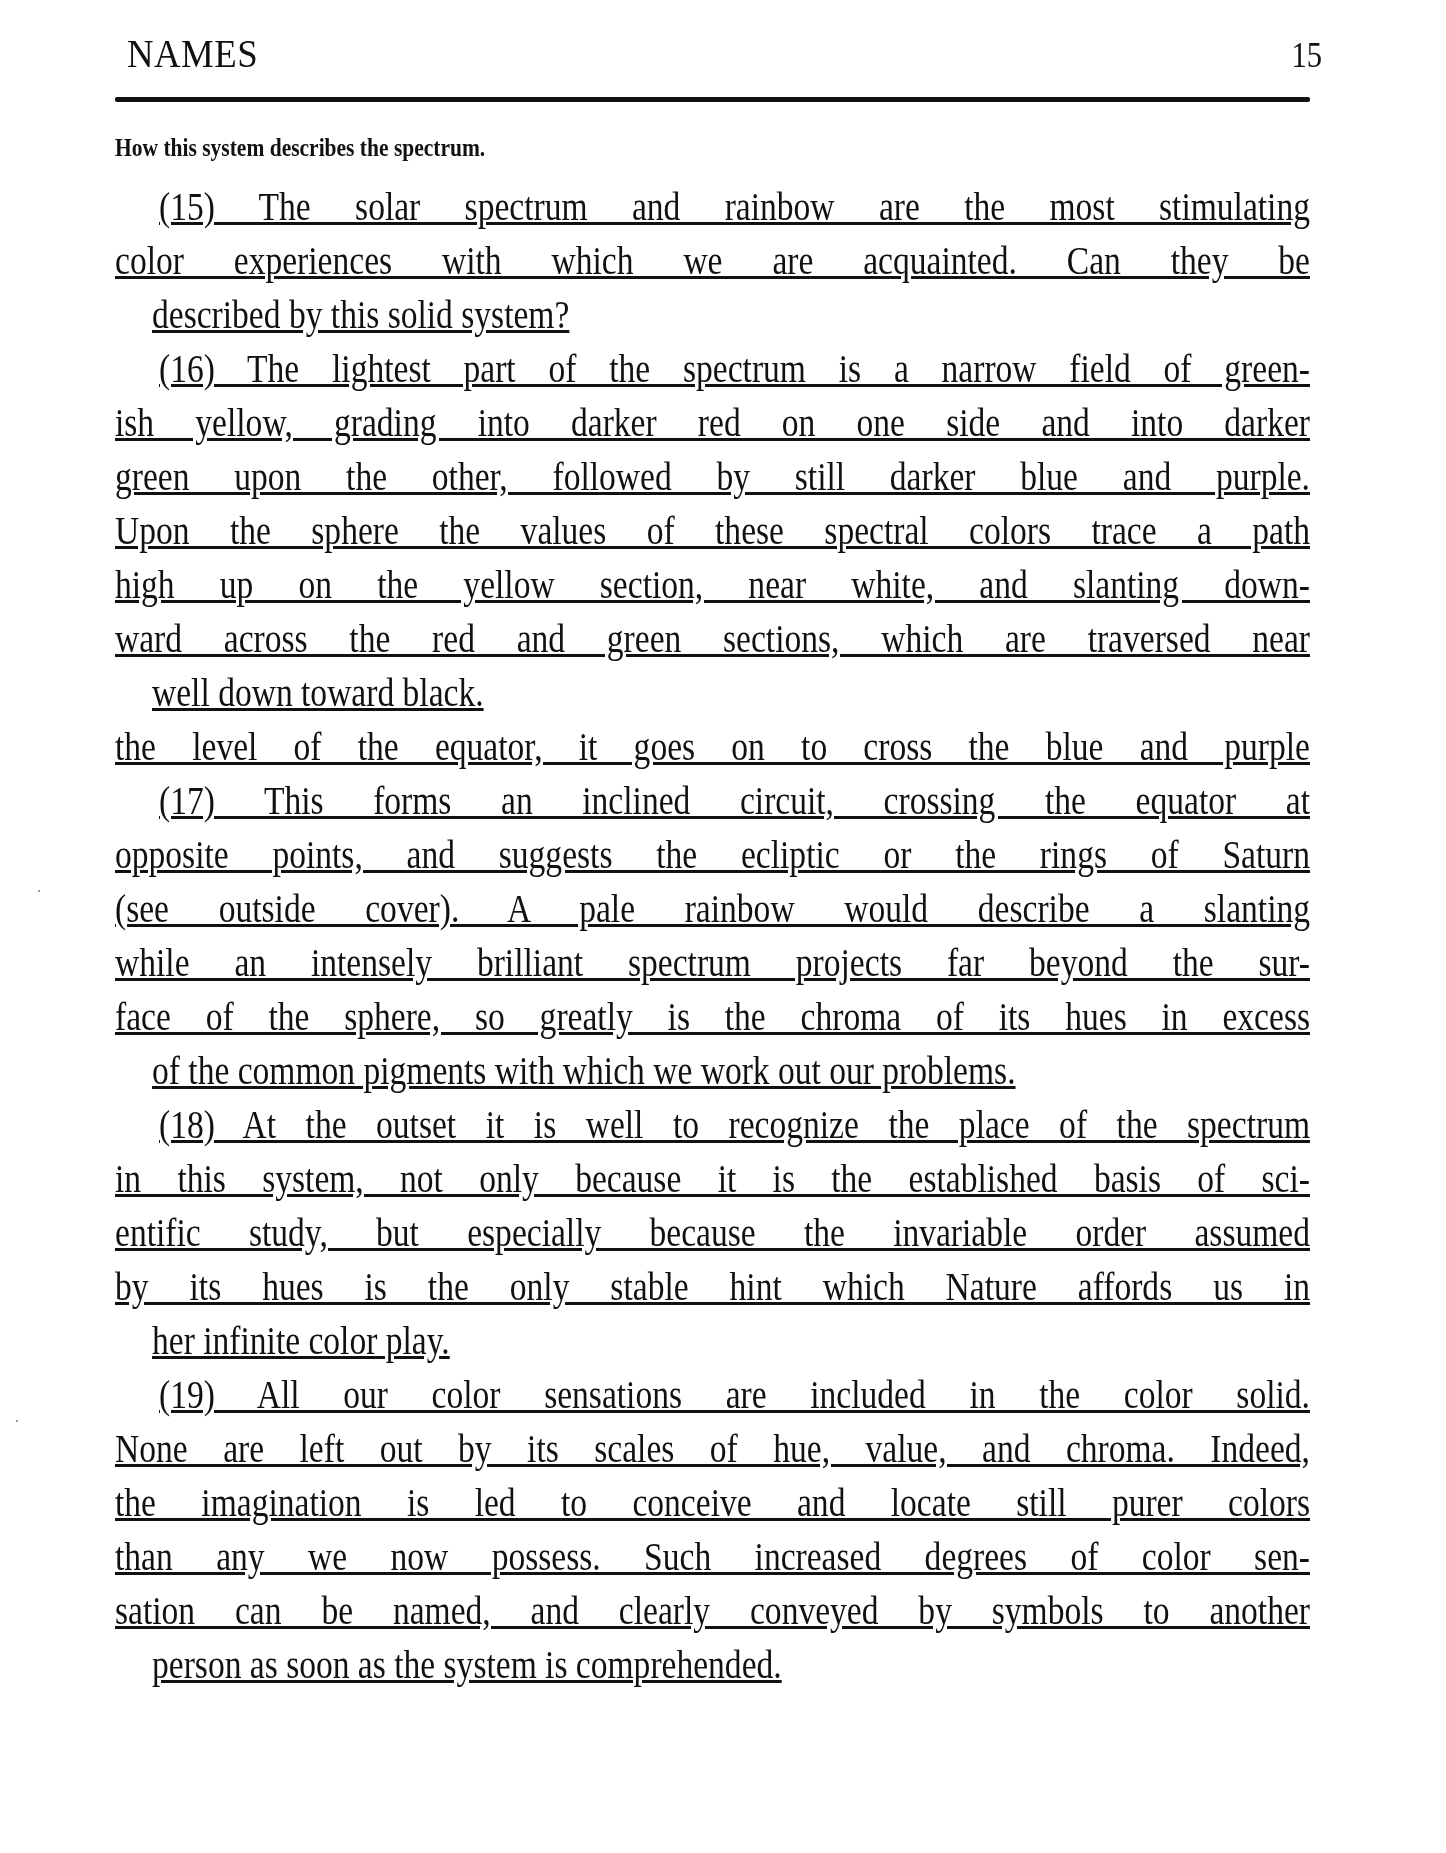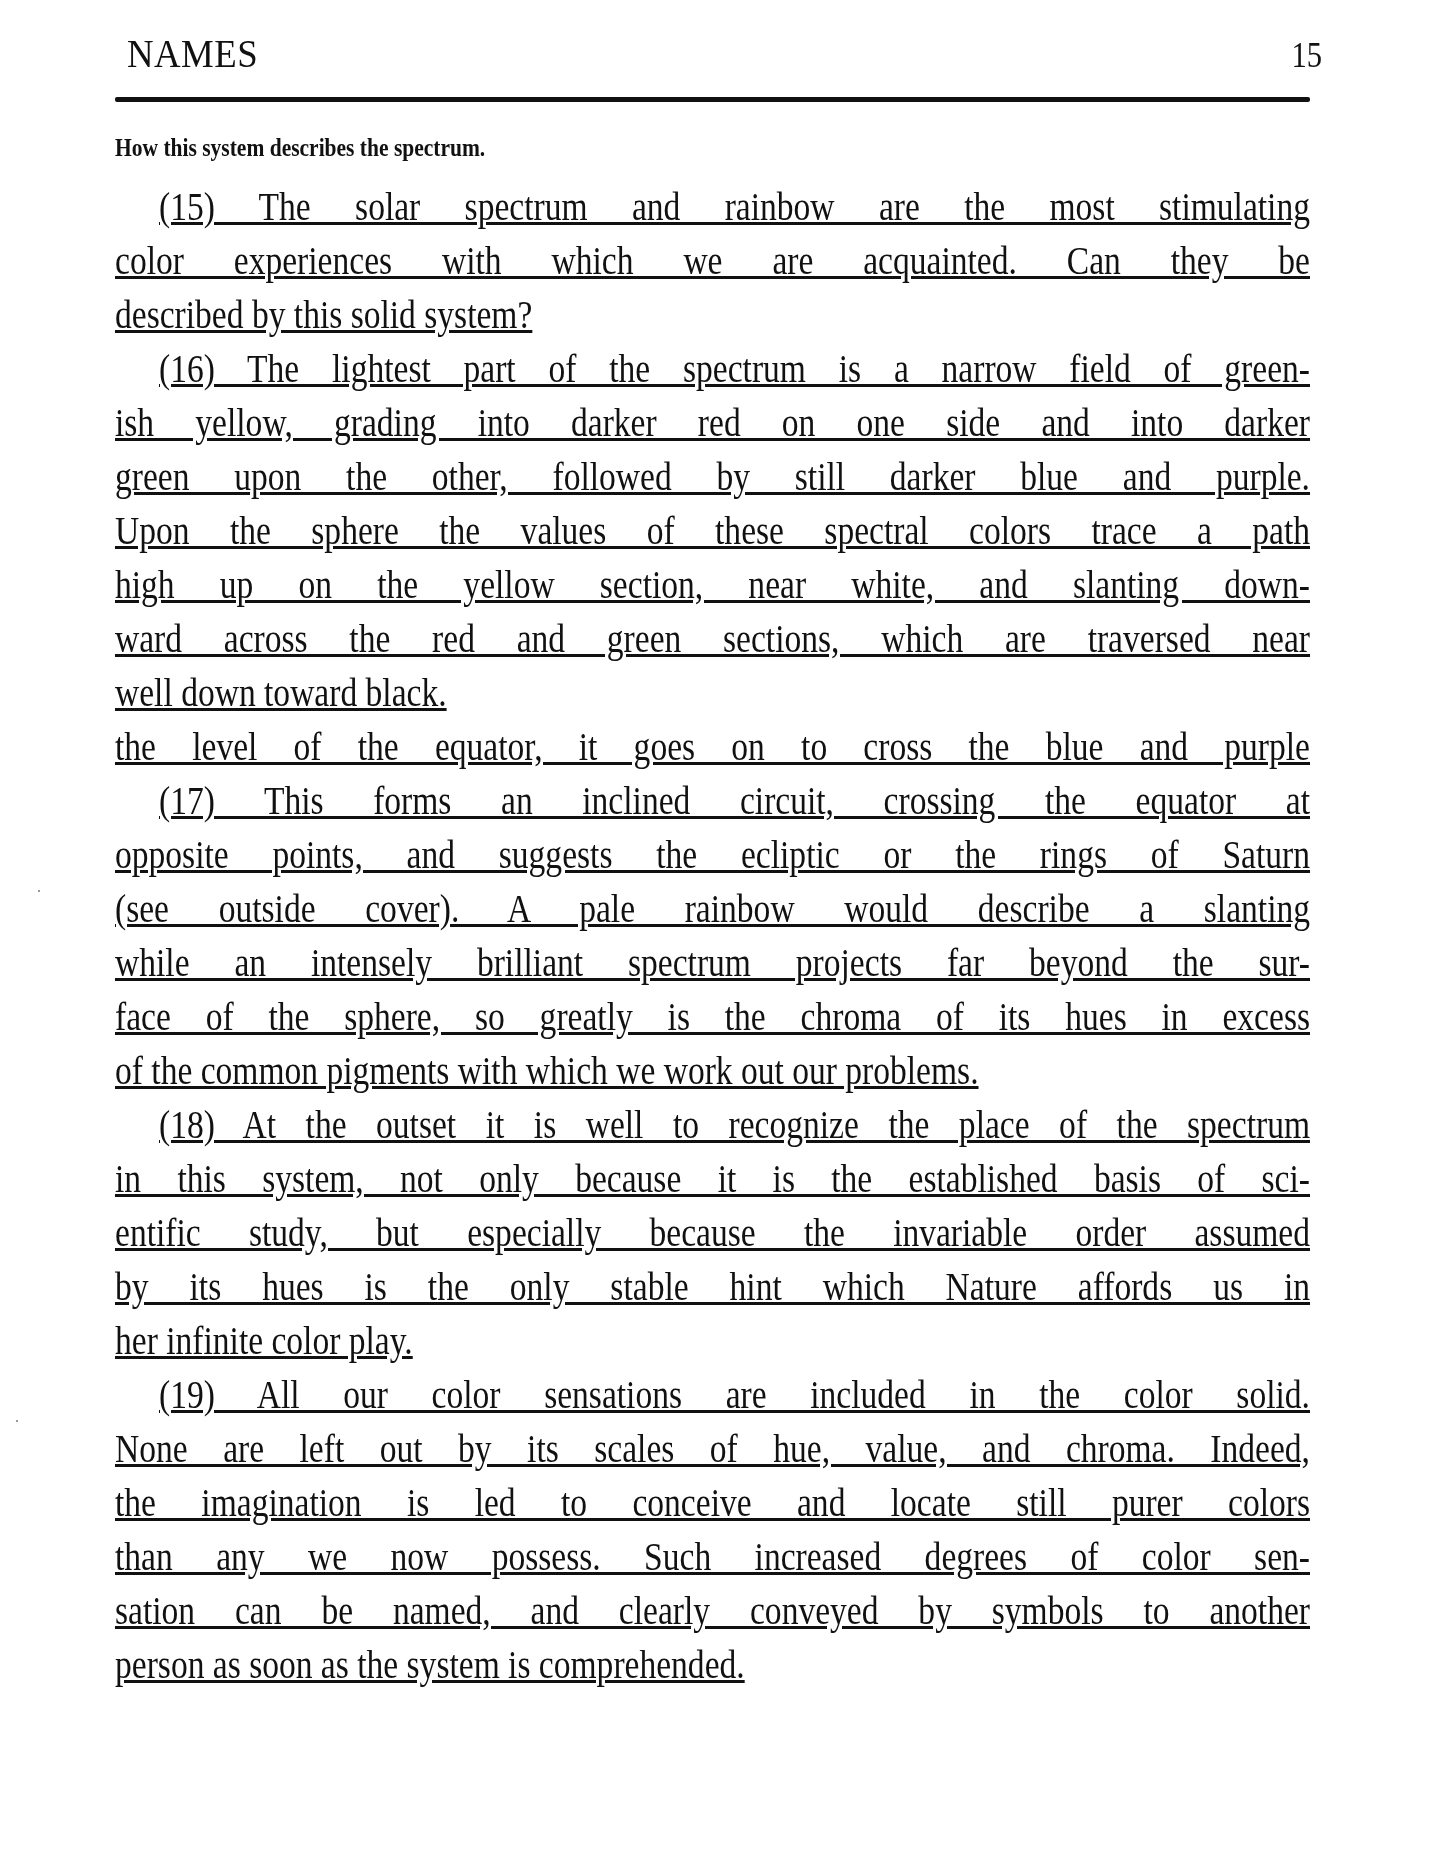--- a/index.html
+++ b/index.html
@@ -5,21 +5,21 @@
   html, body { margin: 0; padding: 0; background: #ffffff; }
   body { width: 1446px; height: 1853px; position: relative; overflow: hidden; color: #111; font-family: "Liberation Serif", "DejaVu Serif", serif; }
   .page { position: absolute; left: 0; top: 0; width: 1446px; height: 1853px; background: #fff; }
   .running-head { position: absolute; left: 115px; top: 30px; width: 1195px; height: 50px; margin-left: 12px; }
   .head-title { position: absolute; left: 0; top: 0; font-size: 40px; letter-spacing: 0.5px; transform: scaleX(0.92); transform-origin: left top; }
   .head-page { position: absolute; right: 0; top: 4px; font-size: 36px; transform: scaleX(0.85); transform-origin: right top; }
   .rule { position: absolute; left: 115px; top: 97px; width: 1195px; height: 5px; background: #111; border-radius: 2px; }
   .sidenote { position: absolute; left: 115px; top: 134px; font-family: "Liberation Serif", serif; font-weight: bold; font-size: 25px; transform: scaleX(0.86); transform-origin: left top; white-space: nowrap; }
   .body { position: absolute; left: 115px; top: 180px; width: 1195px; text-decoration: underline; }
   .line { display: block; height: 54px; line-height: 54px; font-size: 39px; text-align: justify; text-align-last: justify; white-space: nowrap; overflow: visible; }
-  .line.last { text-align-last: left; }
+  .line.last { text-align-last: left; margin-left: 37px; }
   .line.indent { padding-left: 44px; }
   .line-inner { display: block; width: 100%; text-align: justify; text-align-last: justify; transform: scaleX(0.86); transform-origin: left center; width: calc(100% / 0.86); white-space: normal; }
   .line.last .line-inner { text-align-last: left; }
   .line.indent .line-inner { width: calc((100% ) / 0.86); }
   .specks { position: absolute; width: 2px; height: 2px; background: #777; border-radius: 1px; }
 </style>
 </head>
 <body>
 
 <div class="page">

